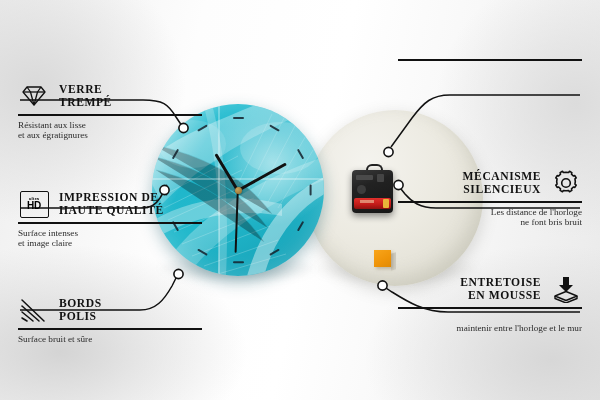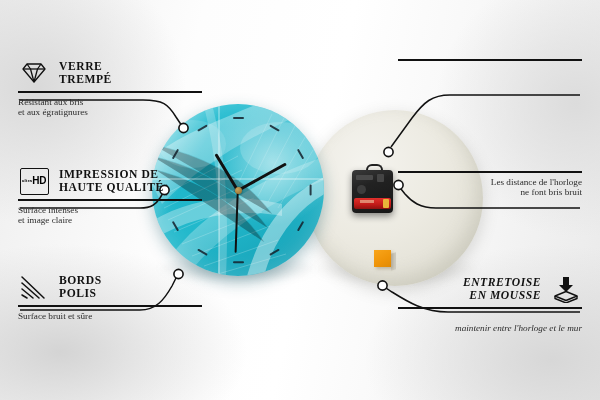--- a/index.html
+++ b/index.html
@@ -96,41 +96,41 @@
     box-shadow:0 0 2px rgba(0,0,0,.6);
   }
 
   
   #lines{position:absolute;left:0;top:0;width:600px;height:400px;}
   #lines path{fill:none;stroke:#111;stroke-width:1.5;}
   #lines circle{fill:#ffffff;stroke:#111;stroke-width:1.6;}
 
   
   .feature{position:absolute;width:184px;}
-  .feature.left{text-align:left;}
+  .feature.left{text-align:left;margin-top:23px;}
   .feature.right{text-align:right;}
   .feat-head{display:flex;align-items:center;gap:9px;}
   .feature.right .feat-head{flex-direction:row-reverse;}
   .feat-icon{width:32px;height:30px;flex:0 0 32px;display:flex;align-items:center;justify-content:center;}
   .feat-icon svg{display:block;}
   .feat-title{
     font-family:"Liberation Serif", serif;
     font-weight:bold;font-size:11.6px;line-height:13px;
     letter-spacing:.55px;color:#111;text-transform:uppercase;
     flex:1 1 auto;
   }
   .feat-rule{height:1.5px;background:#111;margin-top:3px;width:100%;}
   .feat-desc{
     font-family:"Liberation Serif", serif;
     font-size:9.2px;line-height:10.6px;color:#2b2b2b;margin-top:4px;
   }
   
   .hd-badge{
     width:27px;height:25px;border:1.6px solid #111;border-radius:2px;
-    display:flex;align-items:center;justify-content:center;line-height:1;
+    display:flex;flex-direction:column;align-items:center;justify-content:center;line-height:1;
   }
   .hd-badge .u{font-family:"Liberation Sans",sans-serif;font-size:4.4px;font-weight:bold;letter-spacing:.2px;}
   .hd-badge .h{font-family:"Liberation Sans",sans-serif;font-size:10px;font-weight:bold;letter-spacing:-.2px;}
 </style>
 </head>
 <body>
 
 <div id="stage">
 
   <div class="prod" id="back-disc-shadow"></div>
@@ -247,21 +247,21 @@
         </g>
           </svg>
       </div>
       <div class="feat-title">
         <span>VERRE</span><br>
         <span>TREMPÉ</span>
       </div>
     </div>
     <div class="feat-rule"></div>
     <div class="feat-desc">
-      <span>Résistant aux bris</span><br>
+      <span>Résistant aux lisse</span><br>
       <span>et aux égratignures</span>
     </div>
   </div>
 
   <div class="feature left" style="left:18px;top:166px;">
     <div class="feat-head">
       <div class="feat-icon">
         <div class="hd-badge">
           <span class="u">ultra</span>
           <span class="h">HD</span>
@@ -300,28 +300,42 @@
     <div class="feat-desc">
       <span>Surface bruit et sûre</span>
     </div>
   </div>
 
   <div class="feature right" style="left:398px;top:56px;">
     <div class="feat-rule"></div>
   </div>
 
   <div class="feature right" style="left:398px;top:168px;">
+    <div class="feat-head">
+      <div class="feat-icon">
+        <svg width="28" height="28" viewBox="0 0 28 28">
+            <g fill="none" stroke="#111" stroke-width="1.6" stroke-linejoin="round">
+          <path d="M14,3.2 l2.6,0.35 0.95,-1.25 2.3,1.35 -0.35,1.5 1.85,1.85 1.5,-0.35 1.35,2.3 -1.25,0.95 0.35,2.6 -0.35,2.6 1.25,0.95 -1.35,2.3 -1.5,-0.35 -1.85,1.85 0.35,1.5 -2.3,1.35 -0.95,-1.25 -2.6,0.35 -2.6,-0.35 -0.95,1.25 -2.3,-1.35 0.35,-1.5 -1.85,-1.85 -1.5,0.35 -1.35,-2.3 1.25,-0.95 -0.35,-2.6 0.35,-2.6 -1.25,-0.95 1.35,-2.3 1.5,0.35 1.85,-1.85 -0.35,-1.5 2.3,-1.35 0.95,1.25 Z"></path>
+          <circle cx="14" cy="14" r="4.3"></circle>
+        </g>
+          </svg>
+      </div>
+      <div class="feat-title">
+        <span>MÉCANISME</span><br>
+        <span>SILENCIEUX</span>
+      </div>
+    </div>
     <div class="feat-rule"></div>
     <div class="feat-desc">
       <span>Les distance de l'horloge</span><br>
       <span>ne font bris bruit</span>
     </div>
   </div>
 
-  <div class="feature right" style="left:398px;top:274px;font-style:italic;">
+  <div class="feature right" style="left:398px;top:274px;">
     <div class="feat-head">
       <div class="feat-icon">
         <svg width="28" height="28" viewBox="0 0 28 28">
             <g fill="none" stroke="#111" stroke-width="1.4" stroke-linejoin="round">
           <path d="M11,2 L17,2 L17,10 L21,10 L14,17 L7,10 L11,10 Z" fill="#111" stroke="none"></path>
           <path d="M14,16.5 L25,21 L14,25.5 L3,21 Z"></path>
           <path d="M3,21 L3,23.5 L14,28 L25,23.5 L25,21"></path>
         </g>
           </svg>
       </div>

